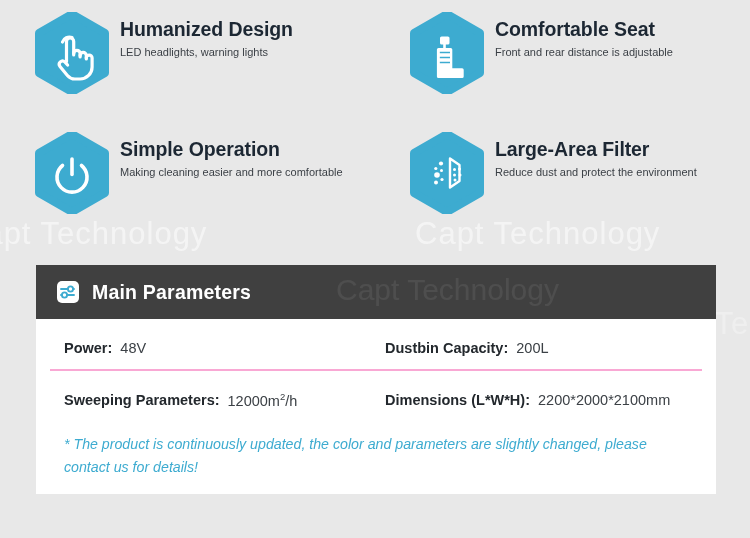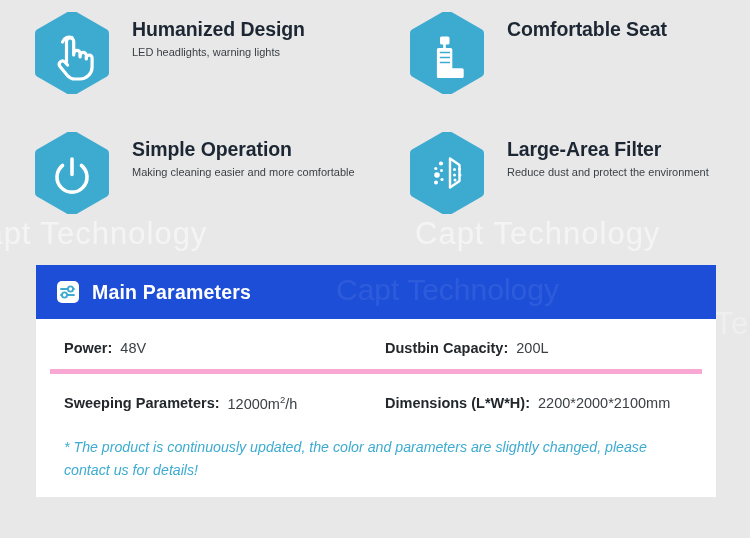--- a/index.html
+++ b/index.html
@@ -45,21 +45,20 @@
     display: grid;
     grid-template-columns: 375px 375px;
     grid-template-rows: 120px 122px;
   }
   .feature {
     display: flex;
     align-items: flex-start;
     padding-left: 35px;
     padding-top: 12px;
     box-sizing: border-box;
-    gap: 12px;
   }
   .feature-icon {
     width: 74px;
     height: 82px;
     flex: 0 0 74px;
     position: relative;
     margin-right: 11px;
   }
   .feature-icon svg { display: block; }
   .feature-text { padding-top: 6px; }
@@ -82,21 +81,21 @@
   .panel {
     position: absolute;
     left: 36px;
     top: 265px;
     width: 680px;
     background: #ffffff;
     z-index: 2;
     box-sizing: border-box;
   }
   .panel-header {
-    background: #1d4ed8;
+    background: #404040;
     height: 54px;
     display: flex;
     align-items: center;
     padding-left: 20px;
     box-sizing: border-box;
     position: relative;
     overflow: hidden;
   }
   .panel-header .hdr-wm {
     position: absolute;
@@ -123,21 +122,21 @@
     position: relative;
     z-index: 1;
   }
   .panel-body {
     padding: 0 0 0 0;
   }
   .param-row {
     display: flex;
     height: 50px;
     align-items: center;
-    border-bottom: 5px solid #f9a8d4;
+    border-bottom: 2px solid #f9a8d4;
     margin: 0 14px;
   }
   .param-row.last { border-bottom: none; }
   .param-cell {
     display: flex;
     align-items: baseline;
     box-sizing: border-box;
   }
   .param-cell.col-left { width: 335px; padding-left: 14px; }
   .param-cell.col-right { width: 317px; padding-left: 0px; }
@@ -206,20 +205,21 @@
         </g>
         <g fill="none" stroke="#3dabd0" stroke-width="1.5">
           <path d="M29.8 40.5 h10.2"></path>
           <path d="M29.8 45.5 h10.2"></path>
           <path d="M29.8 50.5 h10.2"></path>
         </g>
       </svg>
     </div>
     <div class="feature-text">
       <div class="feature-title">Comfortable Seat</div>
+      <div class="feature-desc">Front and rear distance is adjustable</div>
     </div>
   </div>
 
   <div class="feature">
     <div class="feature-icon">
       <svg width="74" height="82" viewBox="0 0 74 82">
         <path d="M37 2 L70 21 L70 61 L37 80 L4 61 L4 21 Z" fill="#3dabd0" stroke="#3dabd0" stroke-width="8" stroke-linejoin="round"></path>
         <g fill="none" stroke="#ffffff" stroke-width="3.6" stroke-linecap="round">
           <path d="M27.5 33.5 a15 15 0 1 0 19 0"></path>
           <path d="M37 27 L37 42.5"></path>

